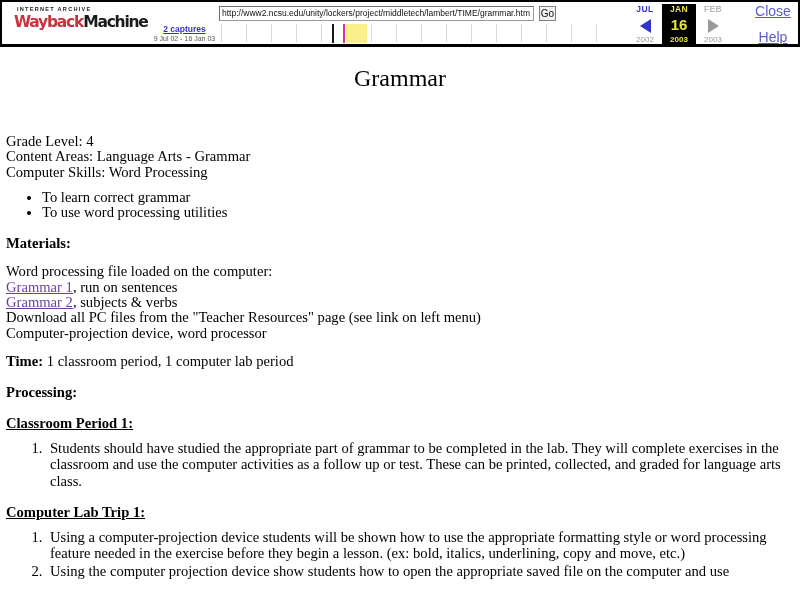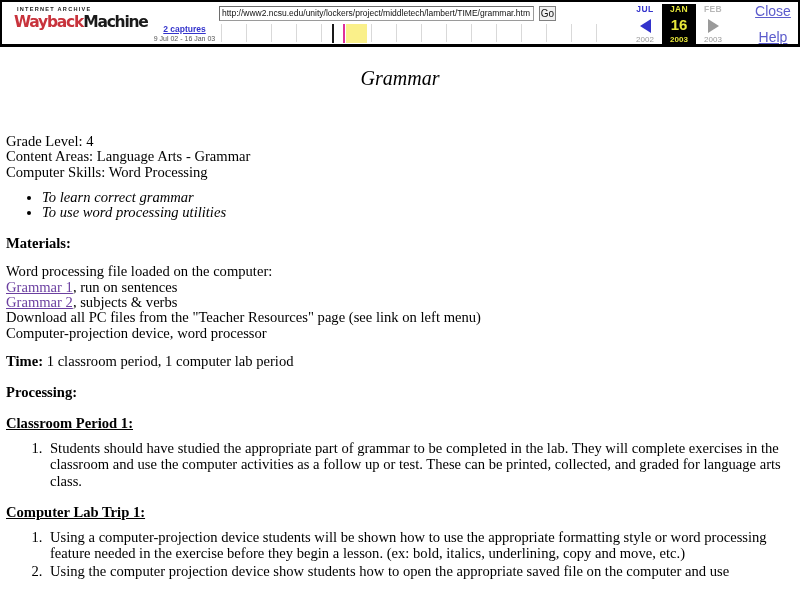--- a/index.html
+++ b/index.html
@@ -245,42 +245,41 @@
     width: 800px;
     padding: 0;
     background: #ffffff;
     color: #000000;
     font-family: "Liberation Serif", "DejaVu Serif", serif;
     font-size: 14.6px;
     line-height: 15.2px;
   }
   #page-title {
     text-align: center;
-    font-size: 20px;
+    font-size: 24px;
     font-weight: normal;
     margin: 18px 0 0 0;
     line-height: 26px;
-    font-style: italic;
   }
   .content-pad { padding: 0 6px; }
   .meta-block { margin-top: 43px; }
   .meta-block .line { line-height: 15.3px; }
   h3.sec {
     font-size: 14.6px;
     font-weight: bold;
     margin: 16px 0 0 0;
     line-height: 15px;
   }
   h3.sec.underlined { text-decoration: underline; }
   ul.bullets {
     margin: 10px 0 0 0;
     padding-left: 36px;
     list-style-type: disc;
   }
-  ul.bullets li { line-height: 15.3px; font-style: italic; }
+  ul.bullets li { line-height: 15.3px; }
   .para-block { margin-top: 13px; }
   .para-block .line { line-height: 15.3px; }
   a.doclink {
     color: #6b3fa0;
     text-decoration: underline;
     cursor: pointer;
   }
   ol.numbered {
     margin: 9px 0 0 0;
     padding-left: 40px;

